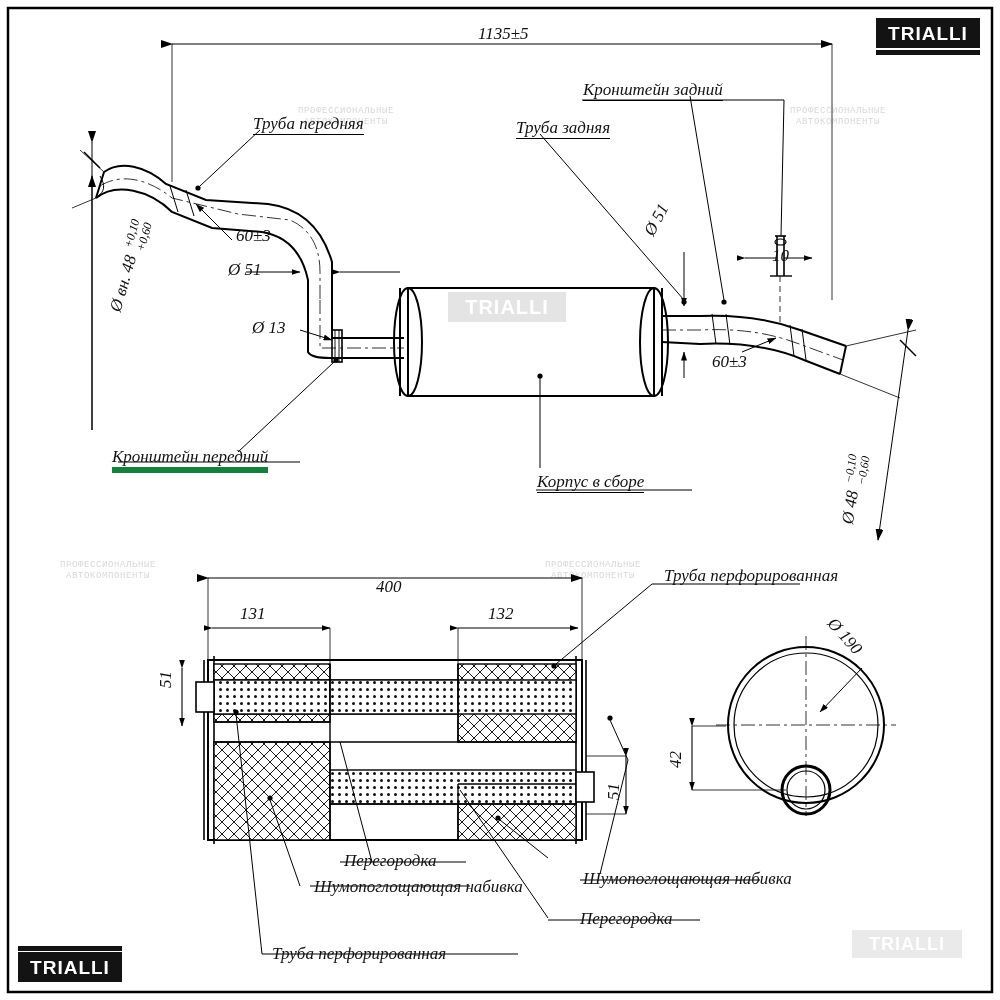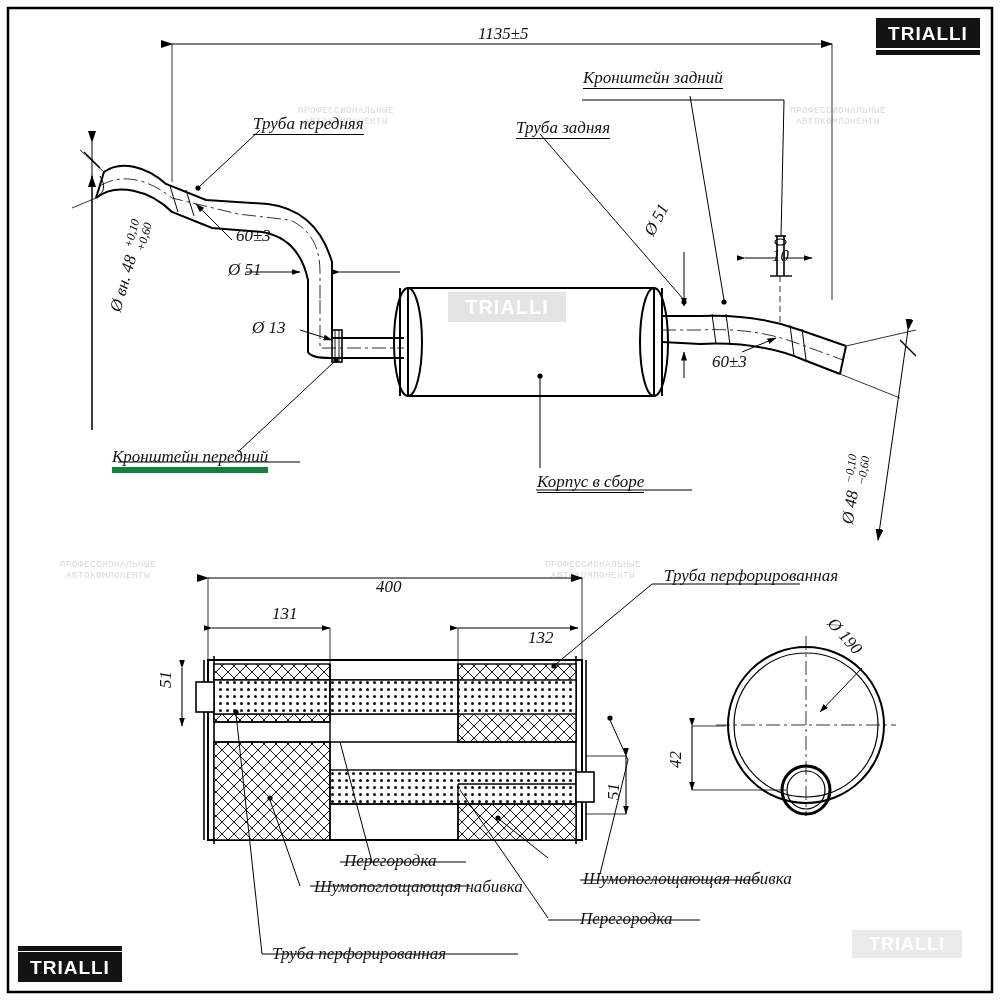--- a/index.html
+++ b/index.html
@@ -218,21 +218,21 @@
 
     <line x1="692" y1="726" x2="692" y2="790" stroke="#000" stroke-width="1.1" marker-start="url(#arS)" marker-end="url(#arS)"></line>
     <line x1="692" y1="726" x2="726" y2="726" stroke="#000" stroke-width="0.8"></line>
     <line x1="692" y1="790" x2="786" y2="790" stroke="#000" stroke-width="0.8"></line>
   </svg>
 
   <div class="lbl dim" style="left:478px;top:24px;">1135±5</div>
 
   <div class="lbl callout" style="left:253px;top:114px;border-bottom:1px solid #000;">Труба передняя</div>
   <div class="lbl callout" style="left:516px;top:118px;border-bottom:1px solid #000;">Труба задняя</div>
-  <div class="lbl callout" style="left:583px;top:68px;border-bottom:1px solid #000;">Кронштейн задний</div>
+  <div class="lbl callout" style="left:583px;top:80px;border-bottom:1px solid #000;">Кронштейн задний</div>
   <div class="lbl callout" style="left:112px;top:447px;border-bottom:6px solid #15803d;">Кронштейн передний</div>
   <div class="lbl callout" style="left:537px;top:472px;border-bottom:1px solid #000;">Корпус в сборе</div>
 
   <div class="lbl dim" style="left:236px;top:226px;">60±3</div>
   <div class="lbl dim" style="left:228px;top:260px;">Ø 51</div>
   <div class="lbl dim" style="left:252px;top:318px;">Ø 13</div>
   <div class="lbl dim" style="left:772px;top:246px;font-family:Liberation Serif, serif;">10</div>
   <div class="lbl dim" style="left:712px;top:352px;">60±3</div>
 
   <div class="lbl dim" style="left:640px;top:230px;transform:rotate(-62deg);transform-origin:left top;">Ø 51</div>
@@ -247,22 +247,22 @@
 
   <div style="position:absolute;left:836px;top:522px;transform:rotate(-81deg);transform-origin:left top;">
     <span class="lbl dim" style="position:relative;left:0;top:0;">Ø 48</span>
     <span style="display:inline-block;vertical-align:middle;font-style:italic;font-size:12px;line-height:13px;margin-left:3px;">
       <span style="display:block;">−0,10</span>
       <span style="display:block;">−0,60</span>
     </span>
   </div>
 
   <div class="lbl dim" style="left:376px;top:554px;margin-top:23px;">400</div>
-  <div class="lbl dim" style="left:272px;top:604px;font-style:italic;">131</div>
-  <div class="lbl dim" style="left:528px;top:604px;margin-top:24px;">132</div>
+  <div class="lbl dim" style="left:240px;top:604px;font-style:italic;">131</div>
+  <div class="lbl dim" style="left:488px;top:604px;">132</div>
   <div class="lbl dim" style="left:156px;top:688px;transform:rotate(-90deg);transform-origin:left top;">51</div>
   <div class="lbl dim" style="left:604px;top:800px;transform:rotate(-90deg);transform-origin:left top;">51</div>
 
   <div class="lbl callout" style="left:664px;top:566px;">Труба перфорированная</div>
   <div class="lbl callout" style="left:583px;top:869px;">Шумопоглощающая набивка</div>
   <div class="lbl callout" style="left:580px;top:909px;">Перегородка</div>
   <div class="lbl callout" style="left:344px;top:851px;">Перегородка</div>
   <div class="lbl callout" style="left:314px;top:876px;width:210px;line-height:22px;">Шумопоглощающая набивка</div>
   <div class="lbl callout" style="left:272px;top:944px;">Труба перфорированная</div>
 

